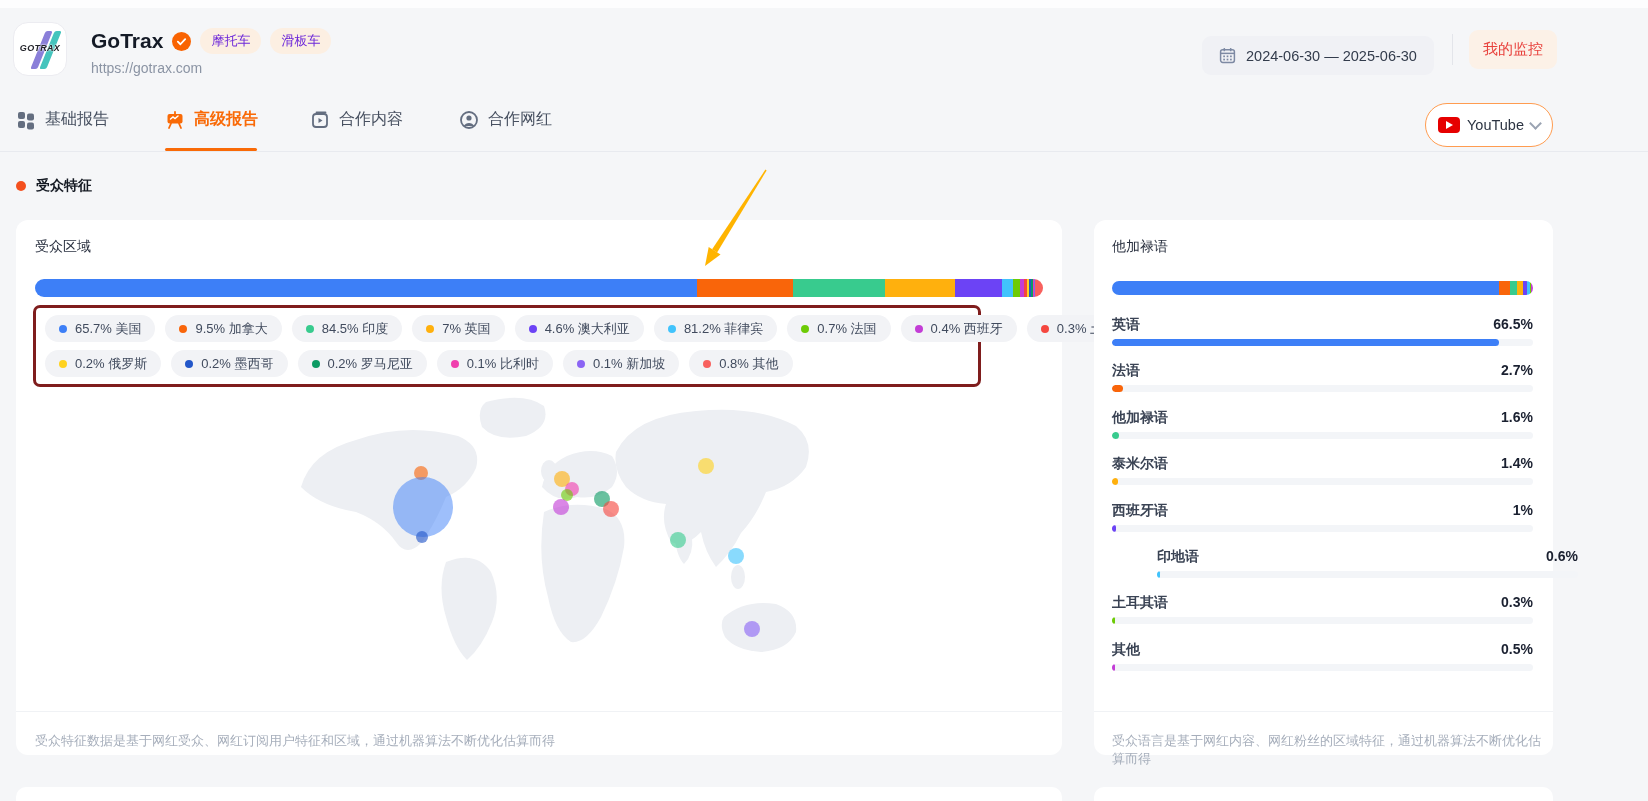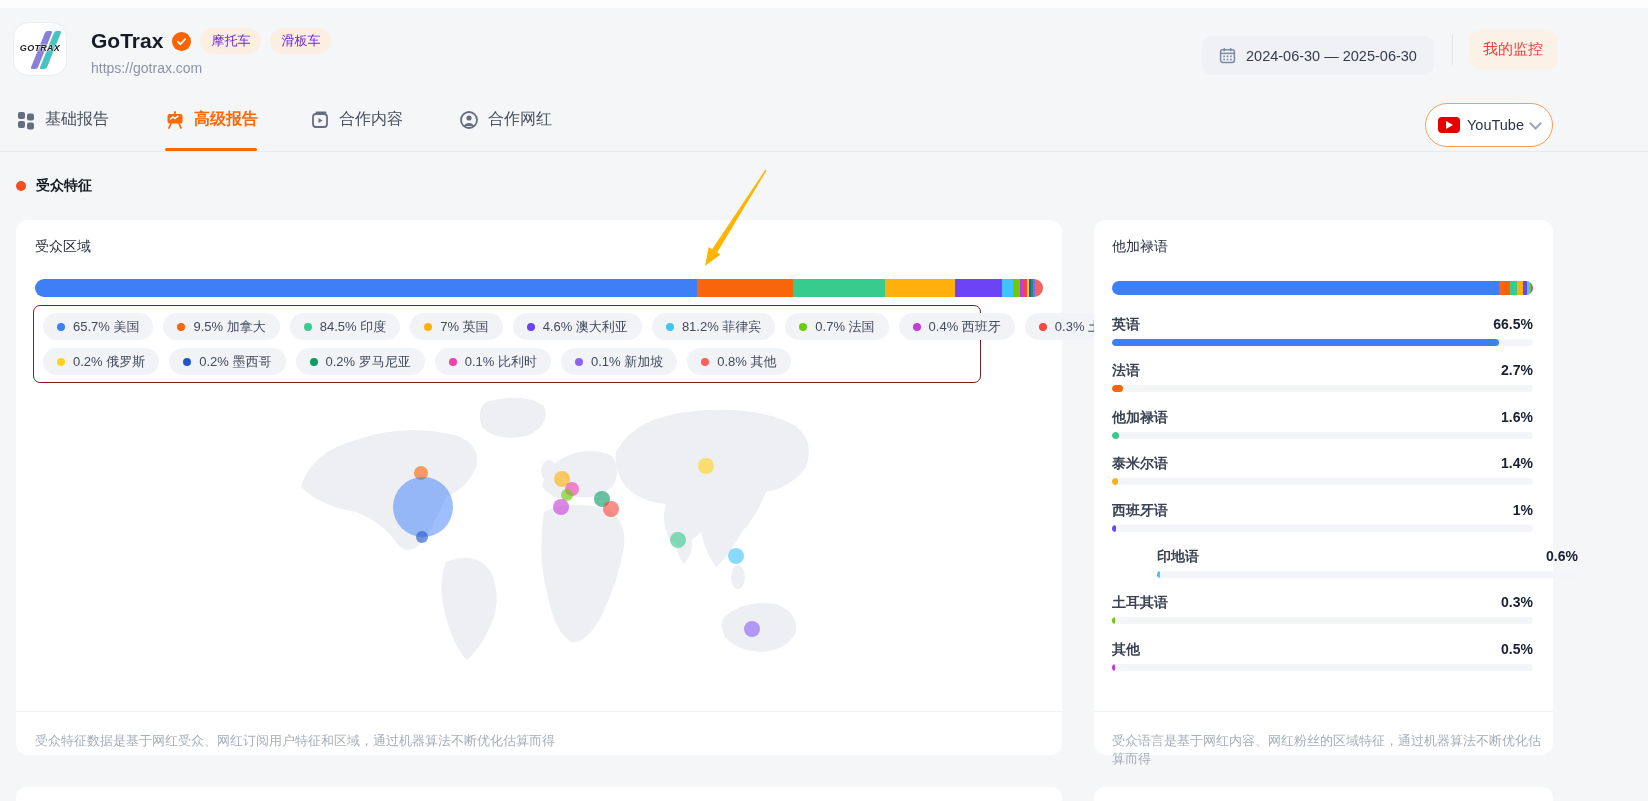--- a/index.html
+++ b/index.html
@@ -49,21 +49,21 @@
   .card-region { left:16px; top:220px; width:1046px; height:535px; }
   .card-lang { left:1094px; top:220px; width:459px; height:535px; }
   .cardtitle { position:absolute; left:19px; top:18px; font-size:14px; color:#2a3140; }
   .cardfoot { position:absolute; left:19px; top:512px; font-size:13px; color:#a6aebb; }
   .carddiv { position:absolute; left:0; top:491px; width:100%; height:1px; background:#f0f2f5; }
 
   
   .stackbar { position:absolute; display:flex; overflow:hidden; }
   .rg-bar { left:19px; top:59px; width:1008px; height:18px; border-radius:9px; }
   .lg-bar { left:18px; top:61px; width:421px; height:14px; border-radius:7px; }
-  .legendbox { position:absolute; left:17px; top:85px; width:948px; border:1px solid #7f1d1d; border-radius:7px; padding:7px 9px; display:flex; flex-direction:column; gap:8px; background:#fff; }
+  .legendbox { position:absolute; left:17px; top:85px; width:948px; border:3px solid #7f1d1d; border-radius:7px; padding:7px 9px; display:flex; flex-direction:column; gap:8px; background:#fff; }
   .legrow { display:flex; gap:10px; }
   .pill { display:flex; align-items:center; gap:8px; background:#f2f3f6; border-radius:999px; height:27px; padding:0 14px; font-size:13px; color:#414b5e; white-space:nowrap; }
   .pill .dot { width:8px; height:8px; border-radius:50%; flex:none; }
 
   
   .maplayer { position:absolute; left:270px; top:172px; width:530px; height:270px; }
   .bubble { position:absolute; border-radius:50%; }
 
   
   .langrows { position:absolute; left:18px; top:96px; width:421px; }

